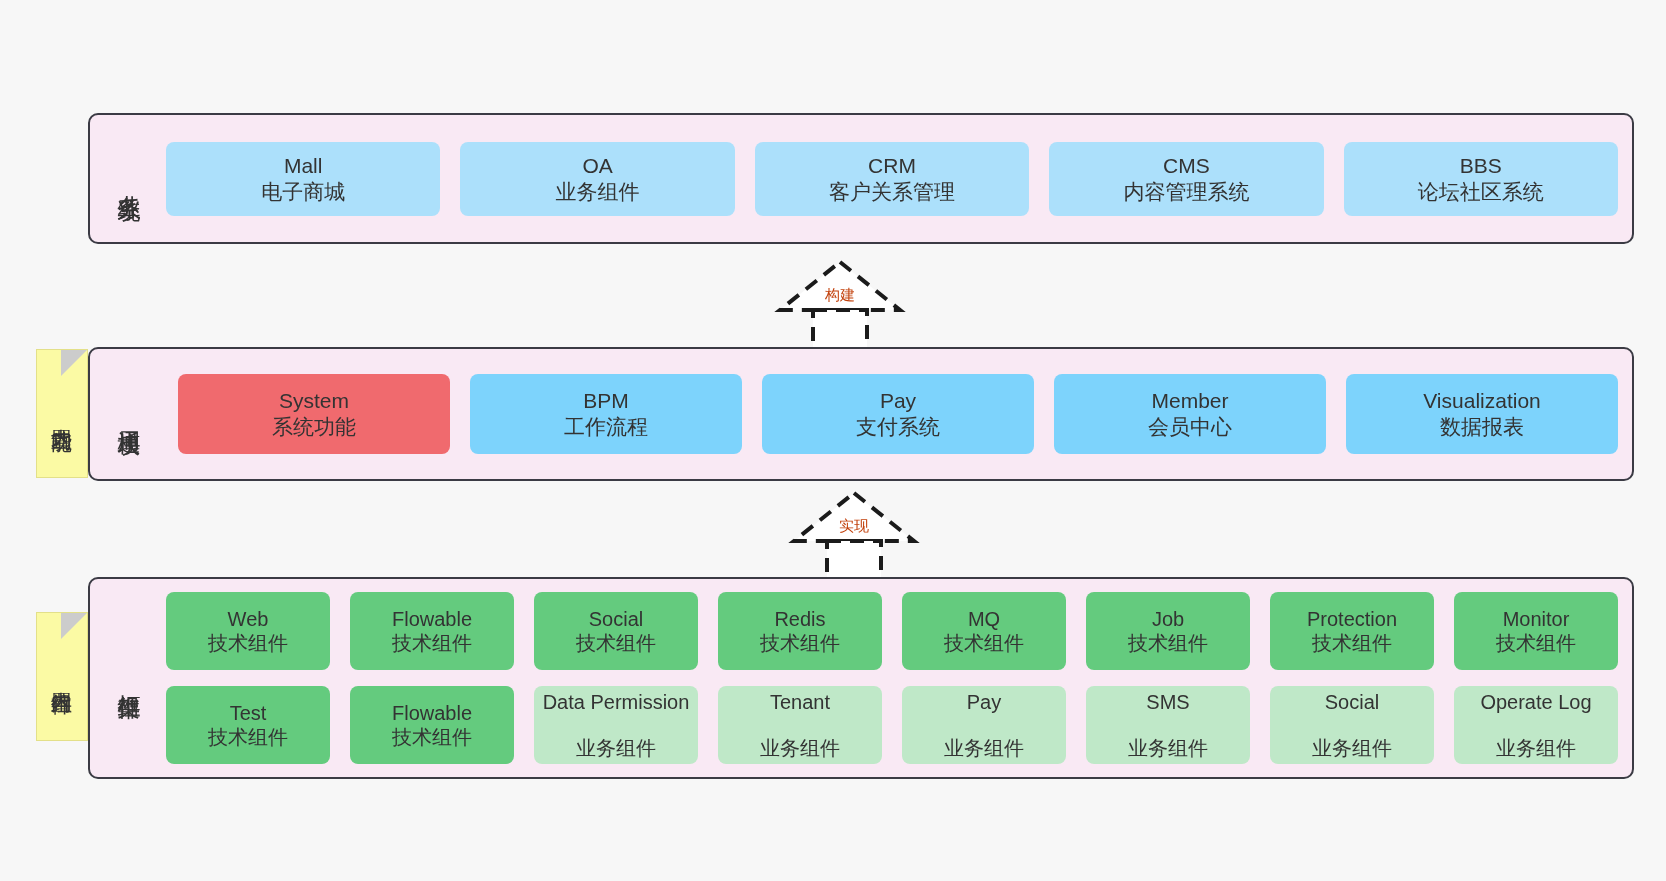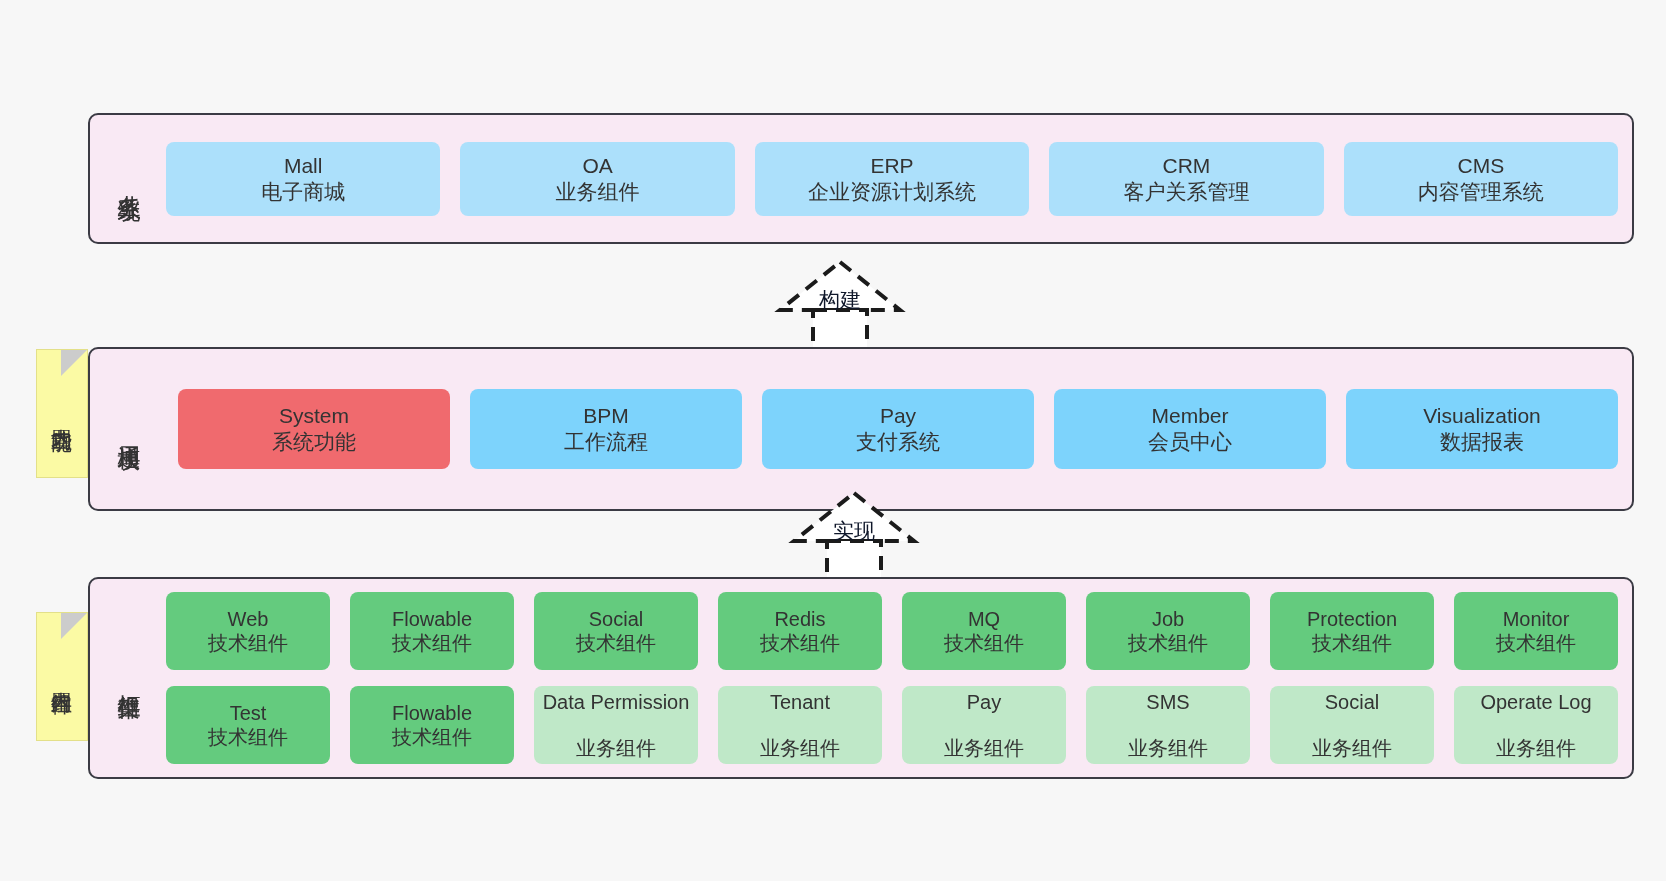--- a/index.html
+++ b/index.html
@@ -91,21 +91,21 @@
   #band-business .cell {
     background: #ace0fb;
     height: 74px;
   }
 
   
   #band-modules {
     left: 88px;
     top: 347px;
     width: 1546px;
-    height: 164px;
+    height: 134px;
     gap: 12px;
   }
   #band-modules .cell {
     height: 80px;
   }
   .fill-red    { background: #f06a6e; }
   .fill-pink   { background: #7dd3fc; }
 
   
   #band-framework {
@@ -168,22 +168,22 @@
     width: 180px;
     height: 96px;
   }
   .connector svg { display: block; }
   .connector-label {
     position: absolute;
     left: 0;
     top: 30px;
     width: 180px;
     text-align: center;
-    font-size: 21px;
-    color: #0f172a;
+    font-size: 15px;
+    color: #c2410c;
     background: transparent;
   }
   #connector-build { left: 750px; top: 256px; }
   #connector-impl  { left: 764px; top: 487px; }
 </style>
 </head>
 <body>
 
 <div class="canvas">
 
@@ -193,30 +193,30 @@
       <div class="row">
         <div class="cell">
           <span class="t1">Mall</span>
           <span class="t2">电子商城</span>
         </div>
         <div class="cell">
           <span class="t1">OA</span>
           <span class="t2">业务组件</span>
         </div>
         <div class="cell">
-          <span class="t1">ERP</span>
-          <span class="t2">企业资源计划系统</span>
-        </div>
-        <div class="cell">
           <span class="t1">CRM</span>
           <span class="t2">客户关系管理</span>
         </div>
         <div class="cell">
           <span class="t1">CMS</span>
           <span class="t2">内容管理系统</span>
+        </div>
+        <div class="cell">
+          <span class="t1">BBS</span>
+          <span class="t2">论坛社区系统</span>
         </div>
       </div>
     </div>
   </div>
 
   <div class="connector" id="connector-build">
     <svg width="180" height="96" viewBox="0 0 180 96">
       <polygon points="90,6 150,54 30,54" fill="#ffffff" stroke="#1b1b1b" stroke-width="4" stroke-dasharray="14,9"></polygon>
       <line x1="90" y1="54" x2="90" y2="96" stroke="#1b1b1b" stroke-width="4" stroke-dasharray="14,9"></line>
       <rect x="63" y="54" width="54" height="42" fill="#ffffff" stroke="#1b1b1b" stroke-width="4" stroke-dasharray="14,9"></rect>

